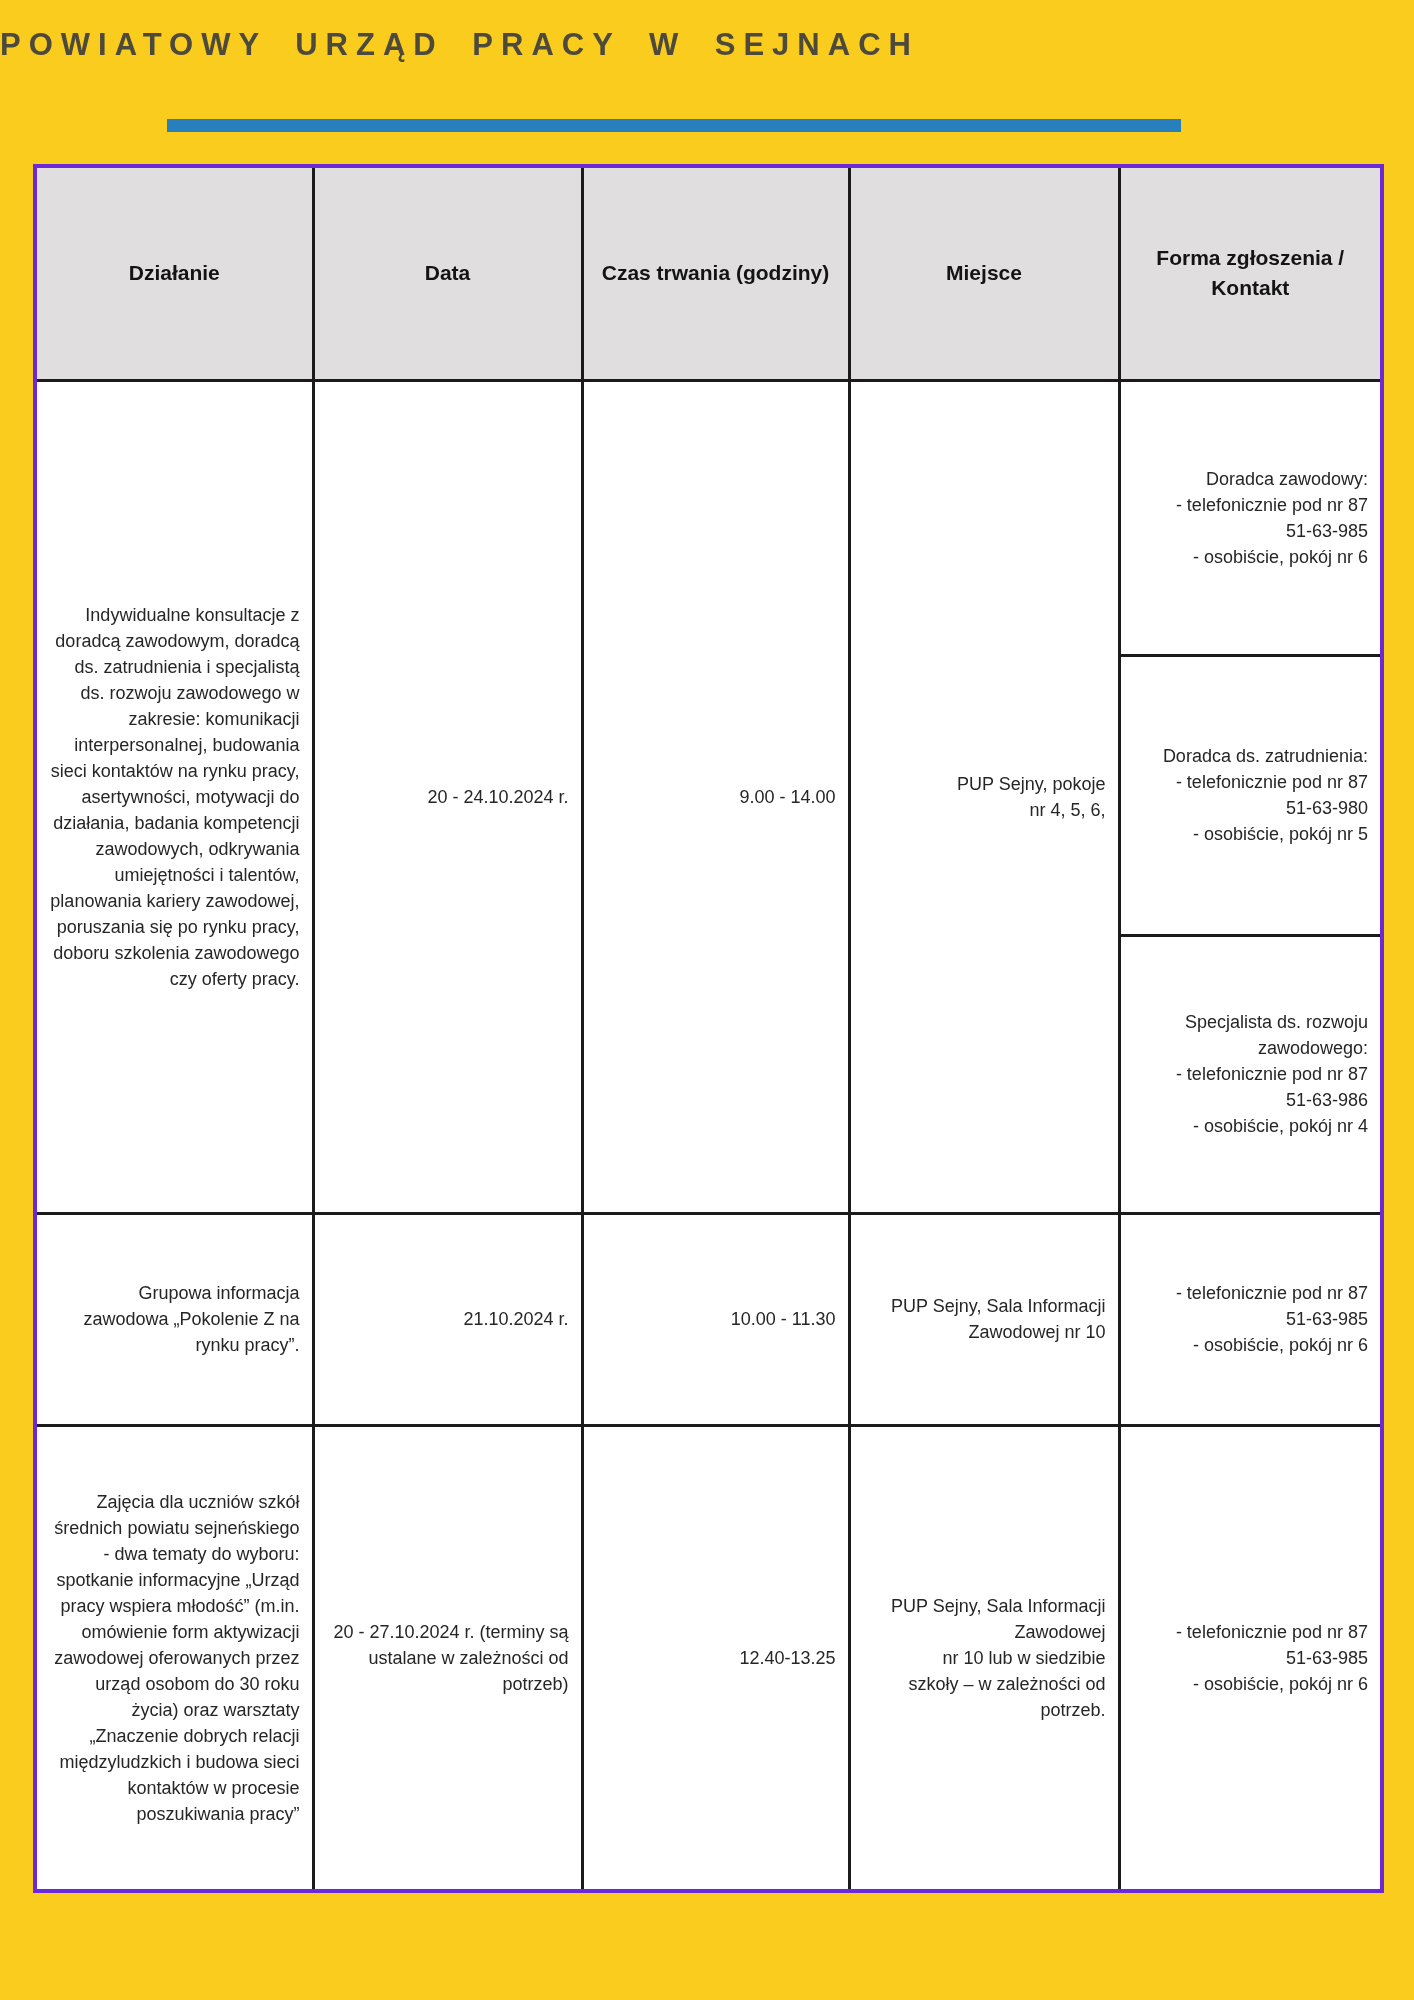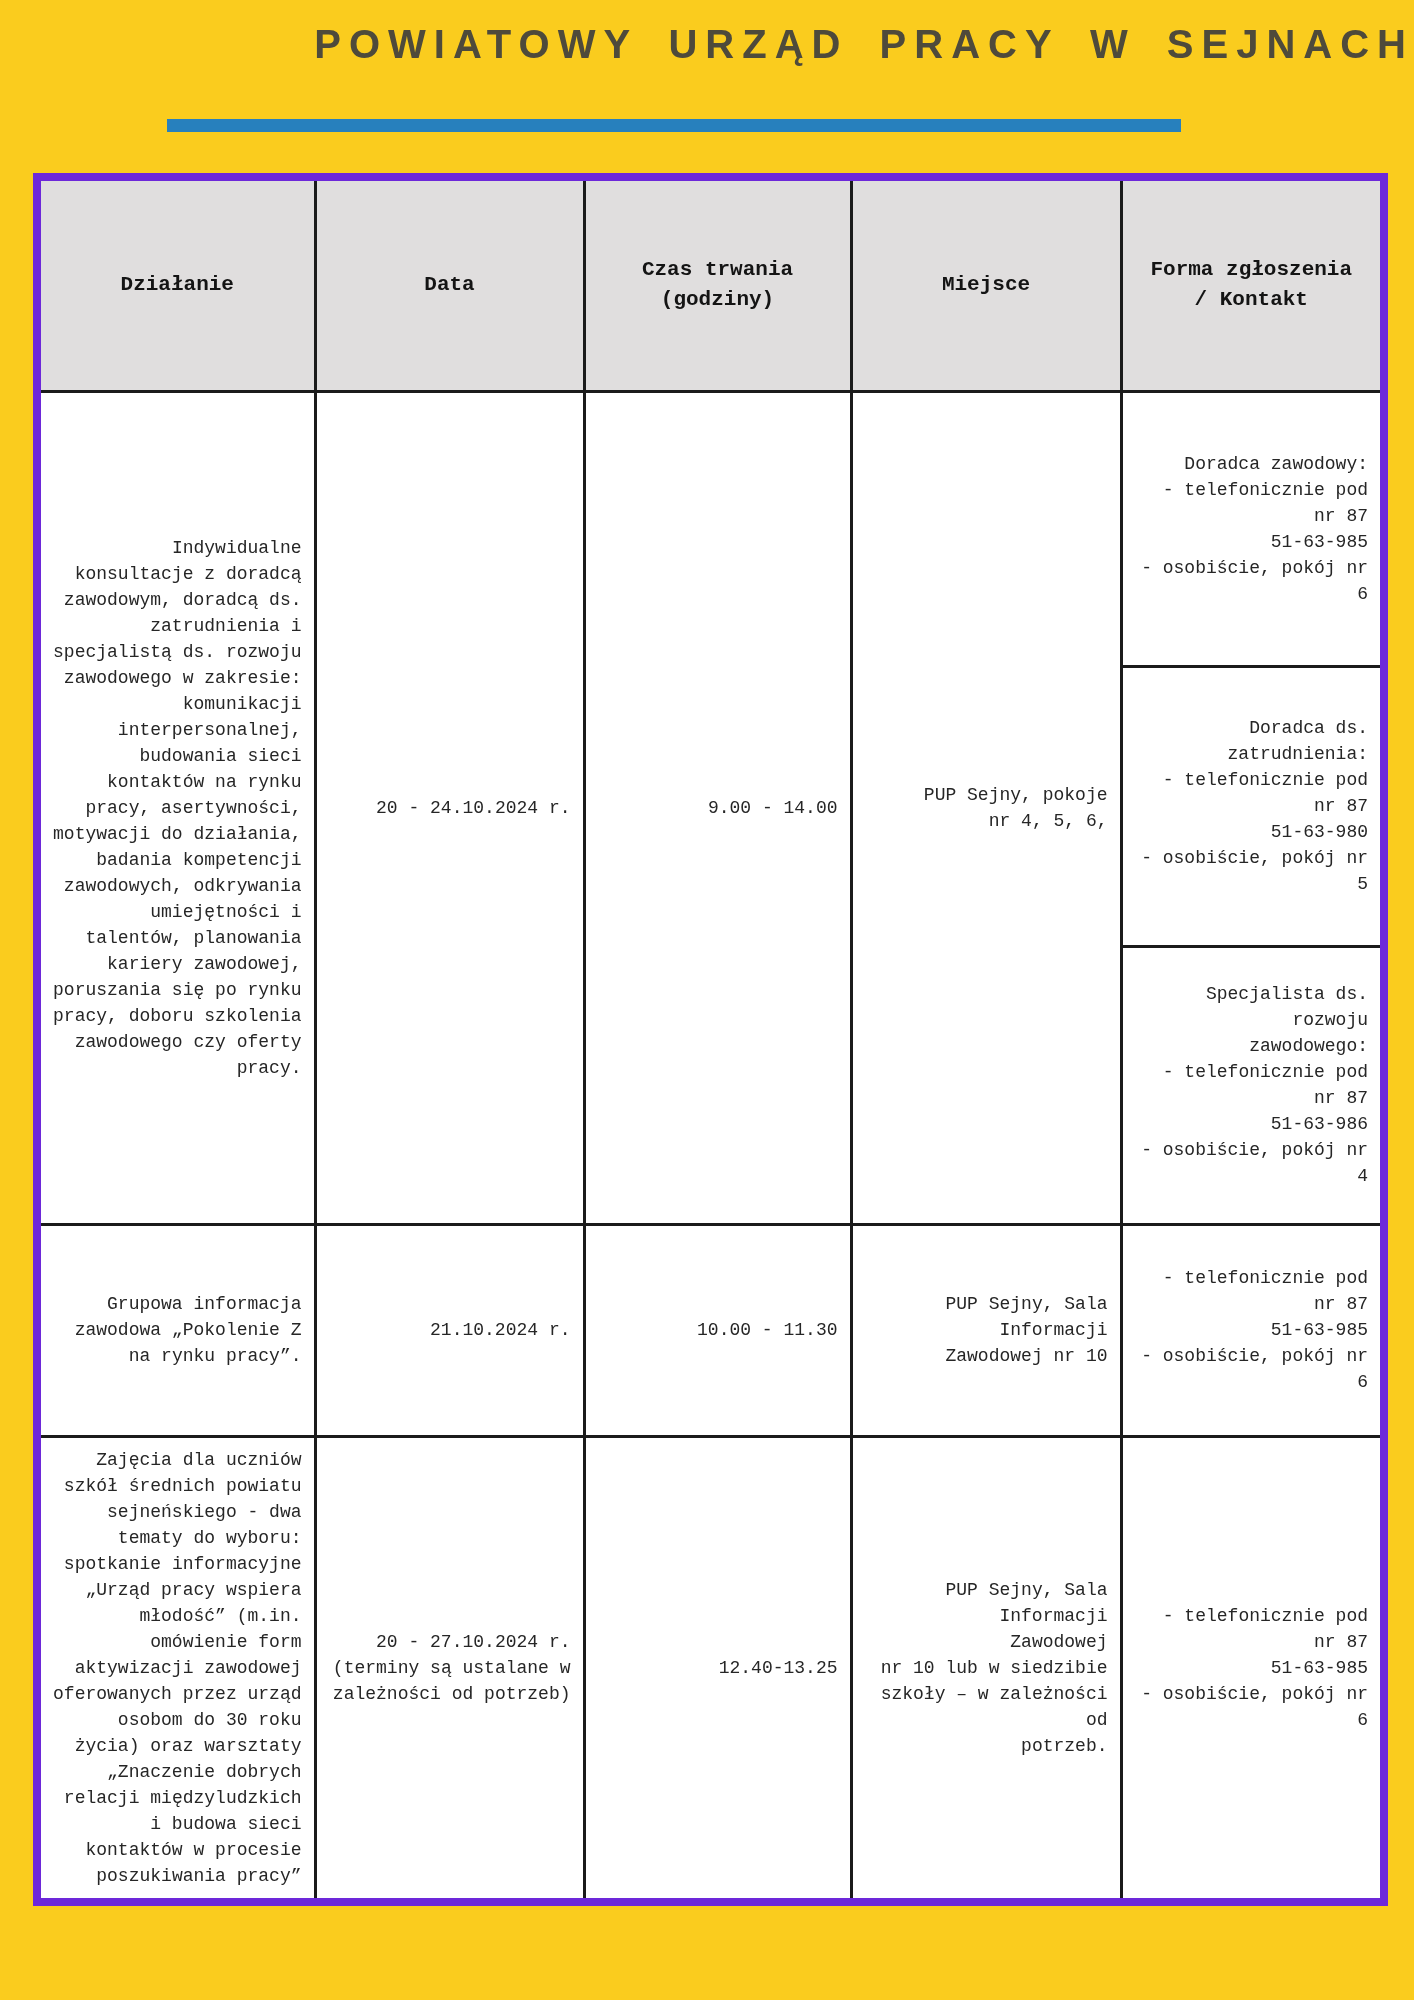--- a/index.html
+++ b/index.html
@@ -5,41 +5,40 @@
   html,body { margin:0; padding:0; }
   body {
     width:1414px; height:2000px;
     background:#FACC1E;
     font-family:"Liberation Sans", sans-serif;
     overflow:hidden;
     position:relative;
   }
   .title-block {
     padding-top:26px;
-    text-align:right;
+    text-align:left;
     color:#4E4A3B;
     font-weight:bold;
-    font-size:40px;
+    font-size:31px;
     line-height:37px;
     letter-spacing:8px;
     word-spacing:12px;
   }
   .blue-divider {
     margin:56px 0 0 167px;
     width:1014px;
     height:13px;
     background:#2780BD;
   }
   table.schedule {
     border-collapse:collapse;
     table-layout:fixed;
     width:1347px;
-    margin:41px 0 0 33px;
-    border:8px solid #6d28d9;
-    font-family:Liberation Mono, monospace;
+    margin:32px 0 0 33px;
+    border:4px solid #6d28d9;
   }
   table.schedule th, table.schedule td {
     border:3px solid #1B1B1B;
     vertical-align:middle;
     background:#FFFFFF;
     color:#262626;
     font-size:18px;
     line-height:26px;
     text-align:right;
     padding:6px 12px;

